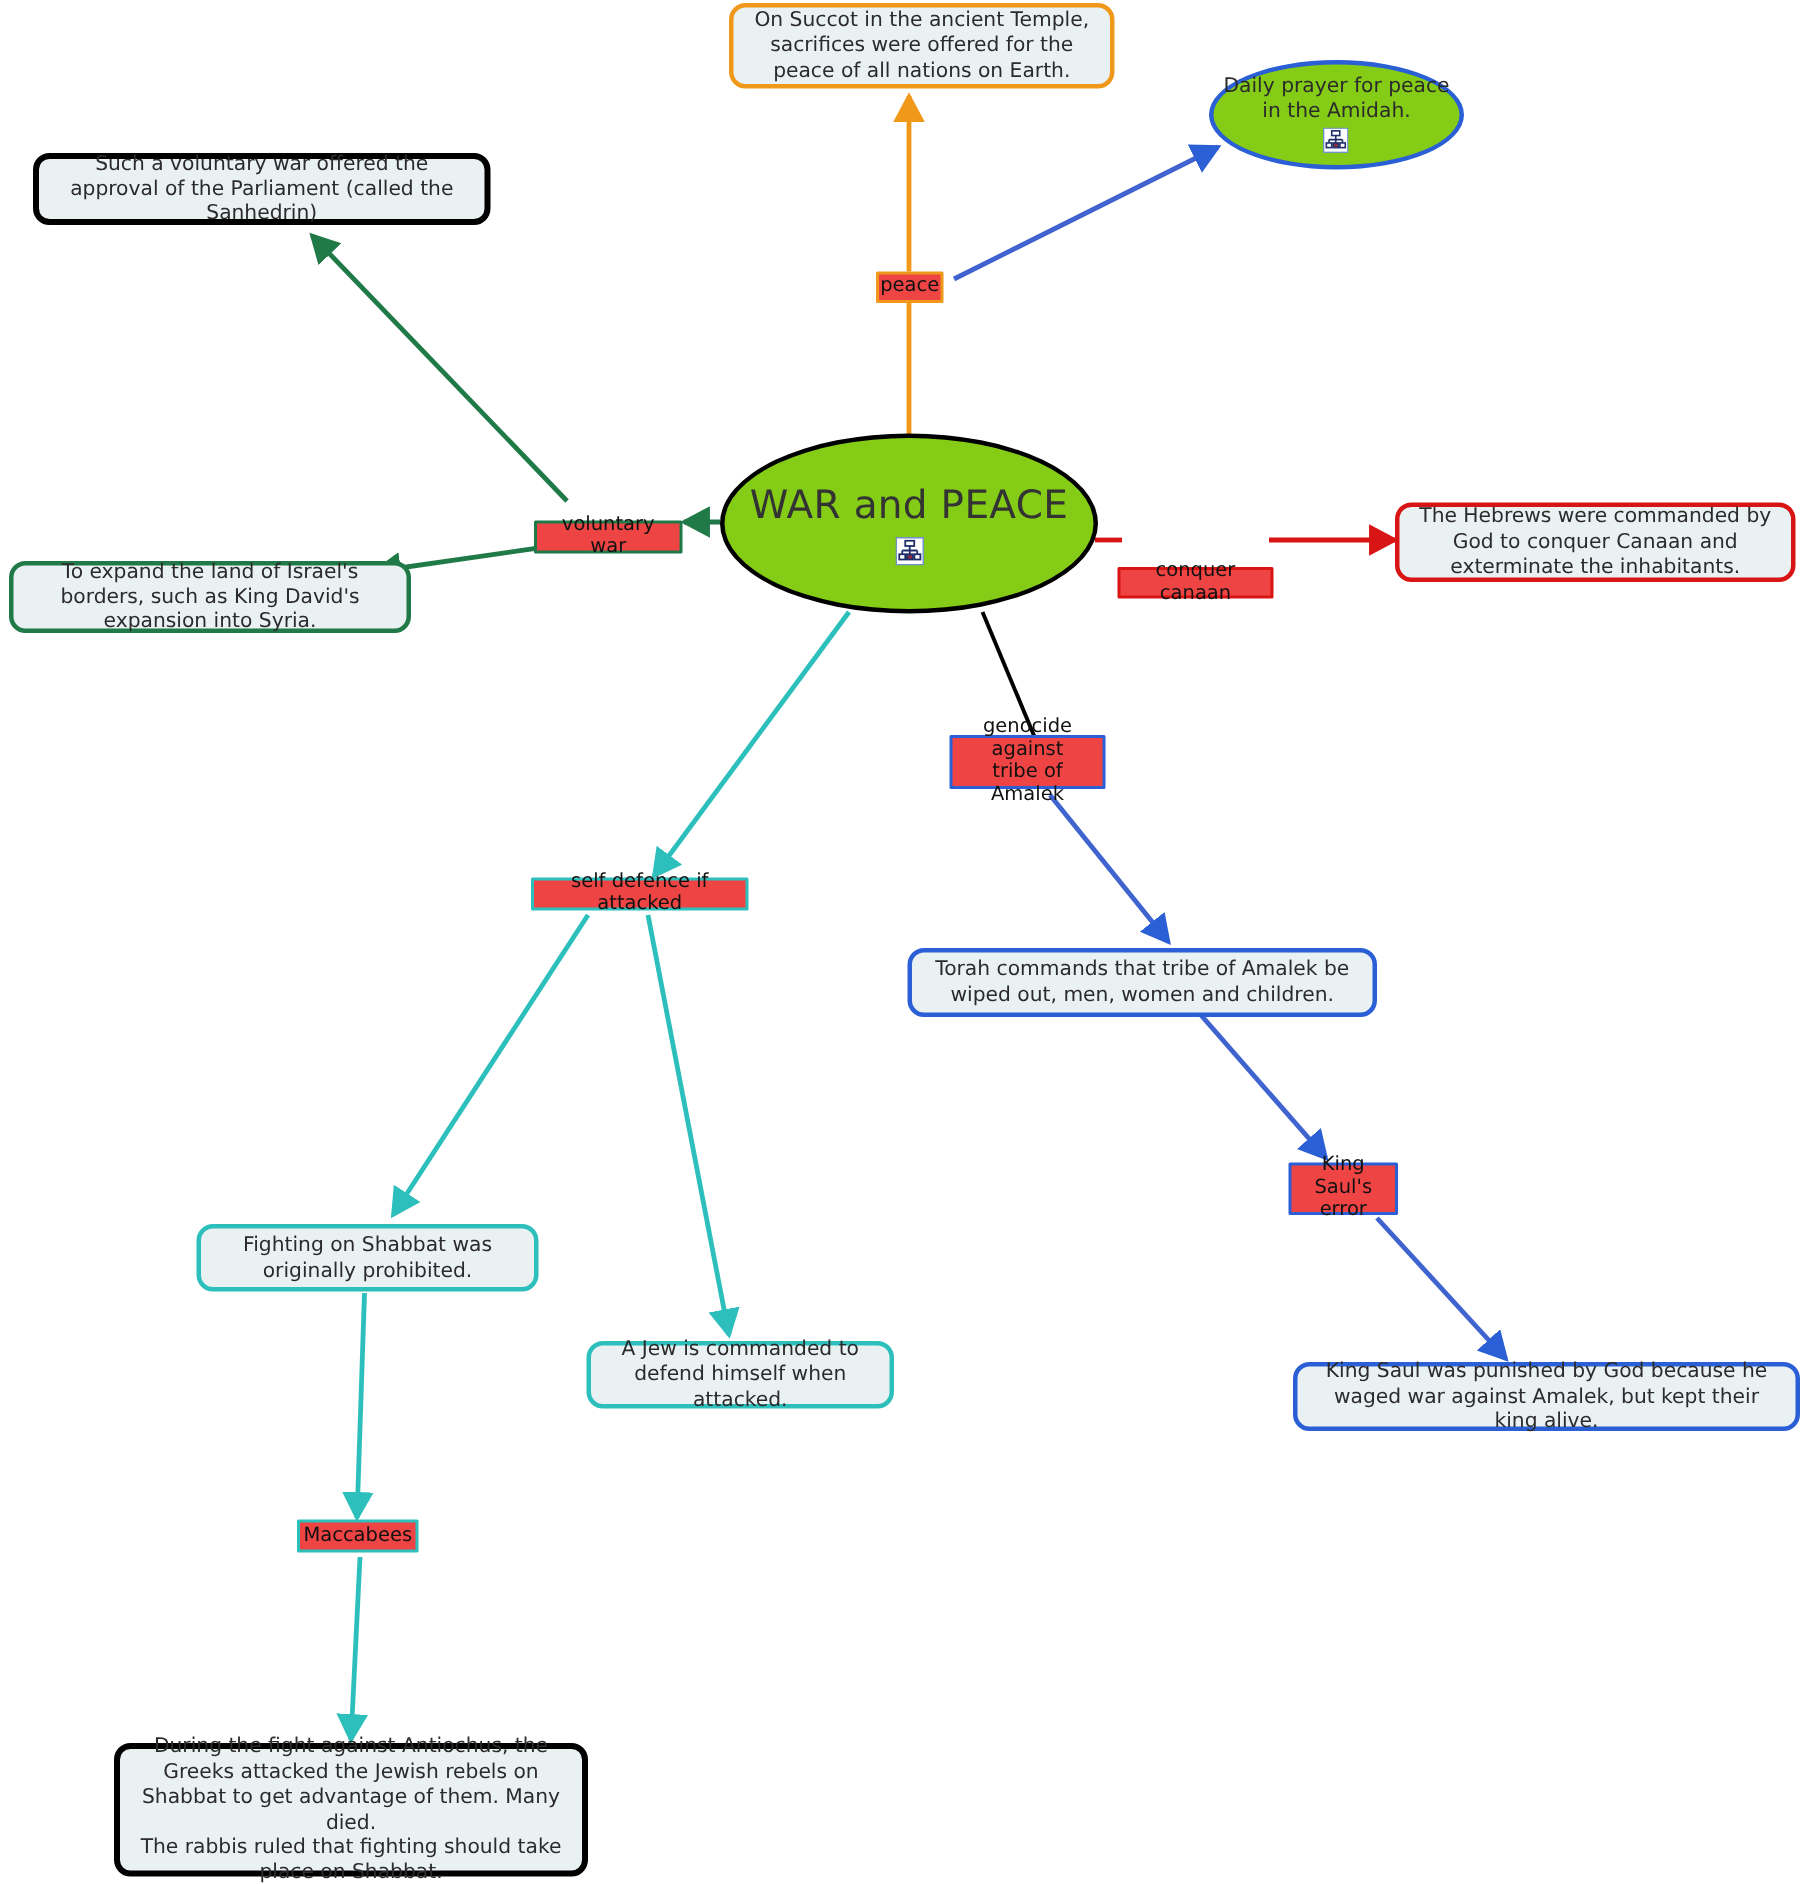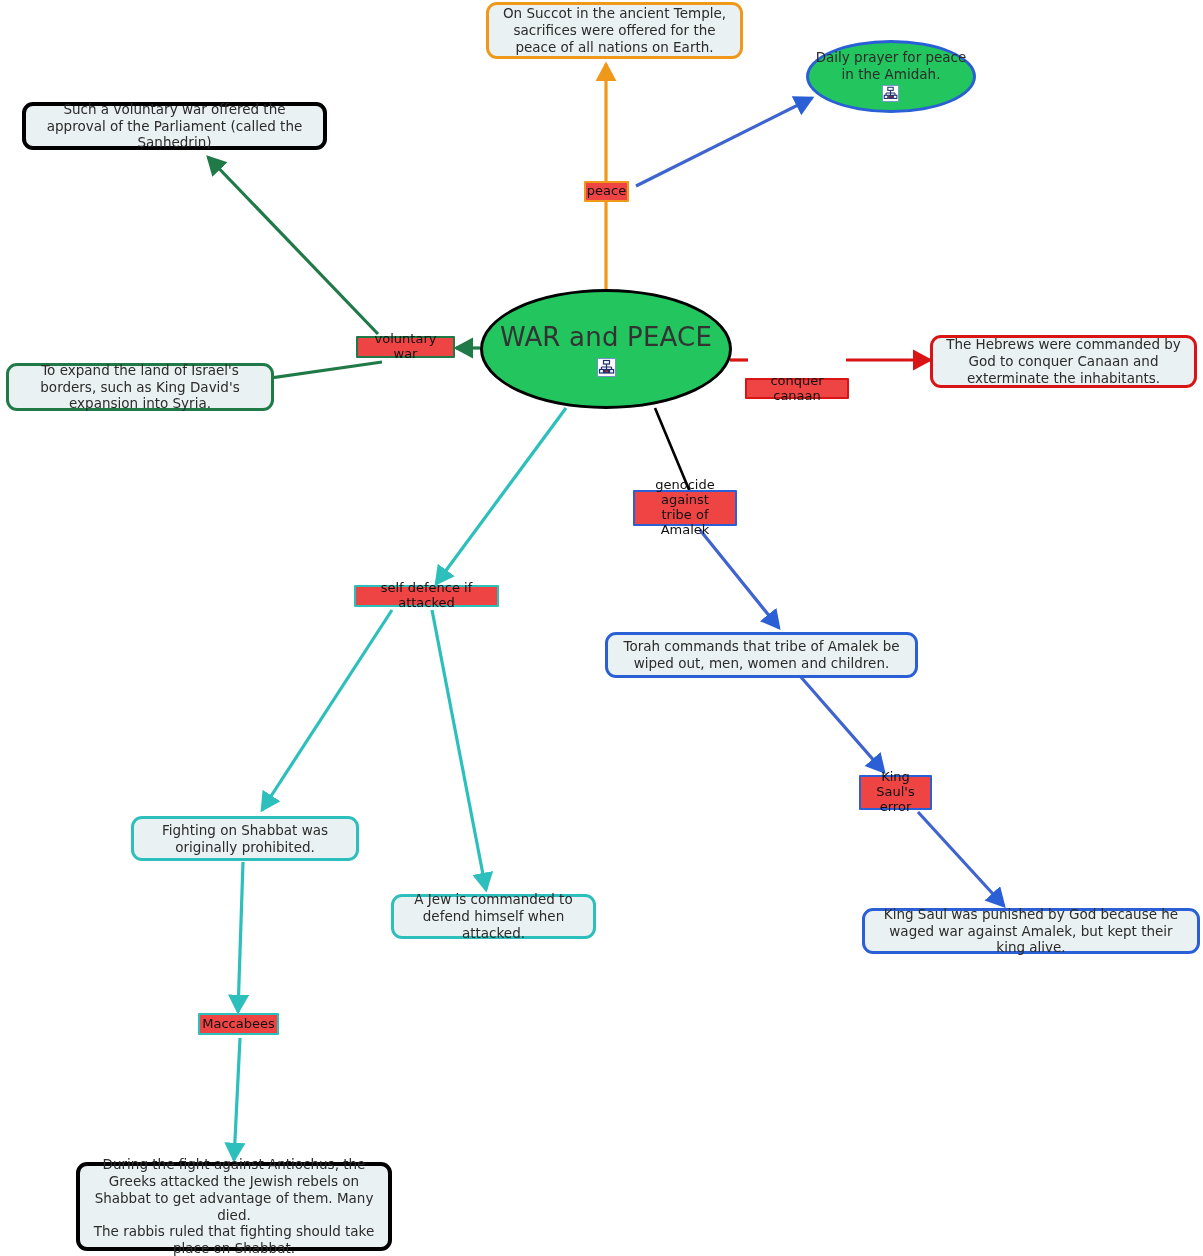--- a/index.html
+++ b/index.html
@@ -50,21 +50,21 @@
     font-size:13px;
     padding:1px 3px;
     border-radius:1px;
     line-height:1.15;
     color:#111;
   }
 
   .ellipse-node{
     border-radius:50%;
     border-style:solid;
-    background:#22c55e;
+    background:#84cc16;
   }
 
   #root-node{
     border-width:3.5px;
     border-color:#000000;
     font-size:26px;
     letter-spacing:.2px;
     color:#333;
   }
   #amidah-node{
@@ -79,21 +79,21 @@
     display:block;
     margin-top:5px;
     width:19px;height:19px;
   }
   .cm-icon svg{display:block;}
 
   
   .b-black { border-color:#000000; }
   .b-orange{ border-color:#f0981a; }
   .b-red   { border-color:#d81414; }
-  .b-green { border-color:#1f7a48; }
+  .b-green { border-color:#1f7a48;margin-top:11px; }
   .b-teal  { border-color:#2cbfbc; }
   .b-blue  { border-color:#2a5fd6; }
 </style>
 </head>
 <body>
 
 <div id="canvas">
 
   <svg id="edges" viewBox="0 0 1203 1256" width="1203" height="1256">
     <defs>

